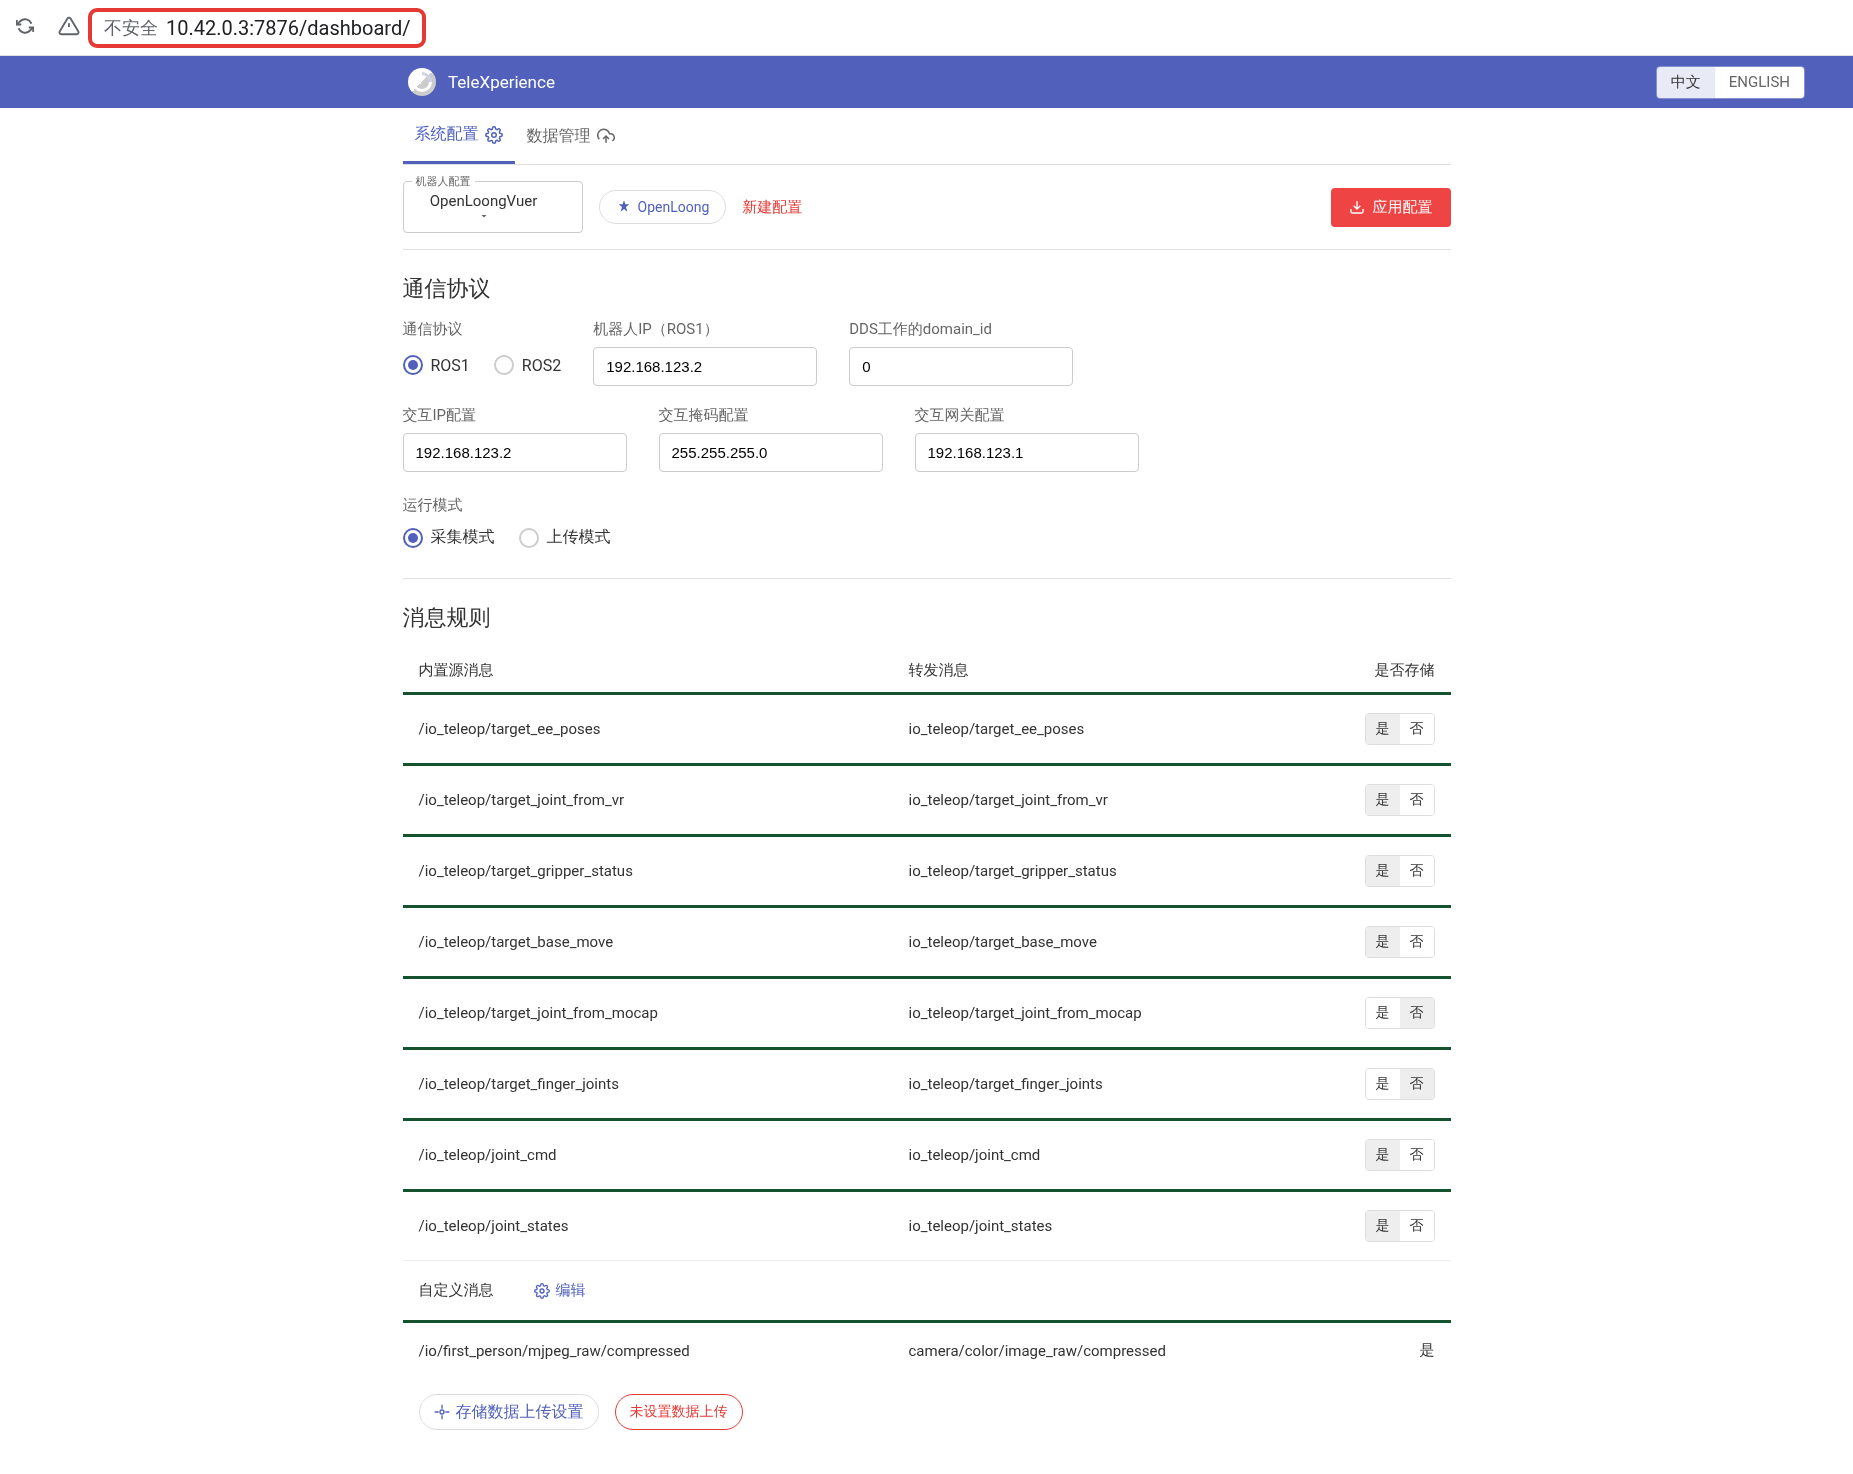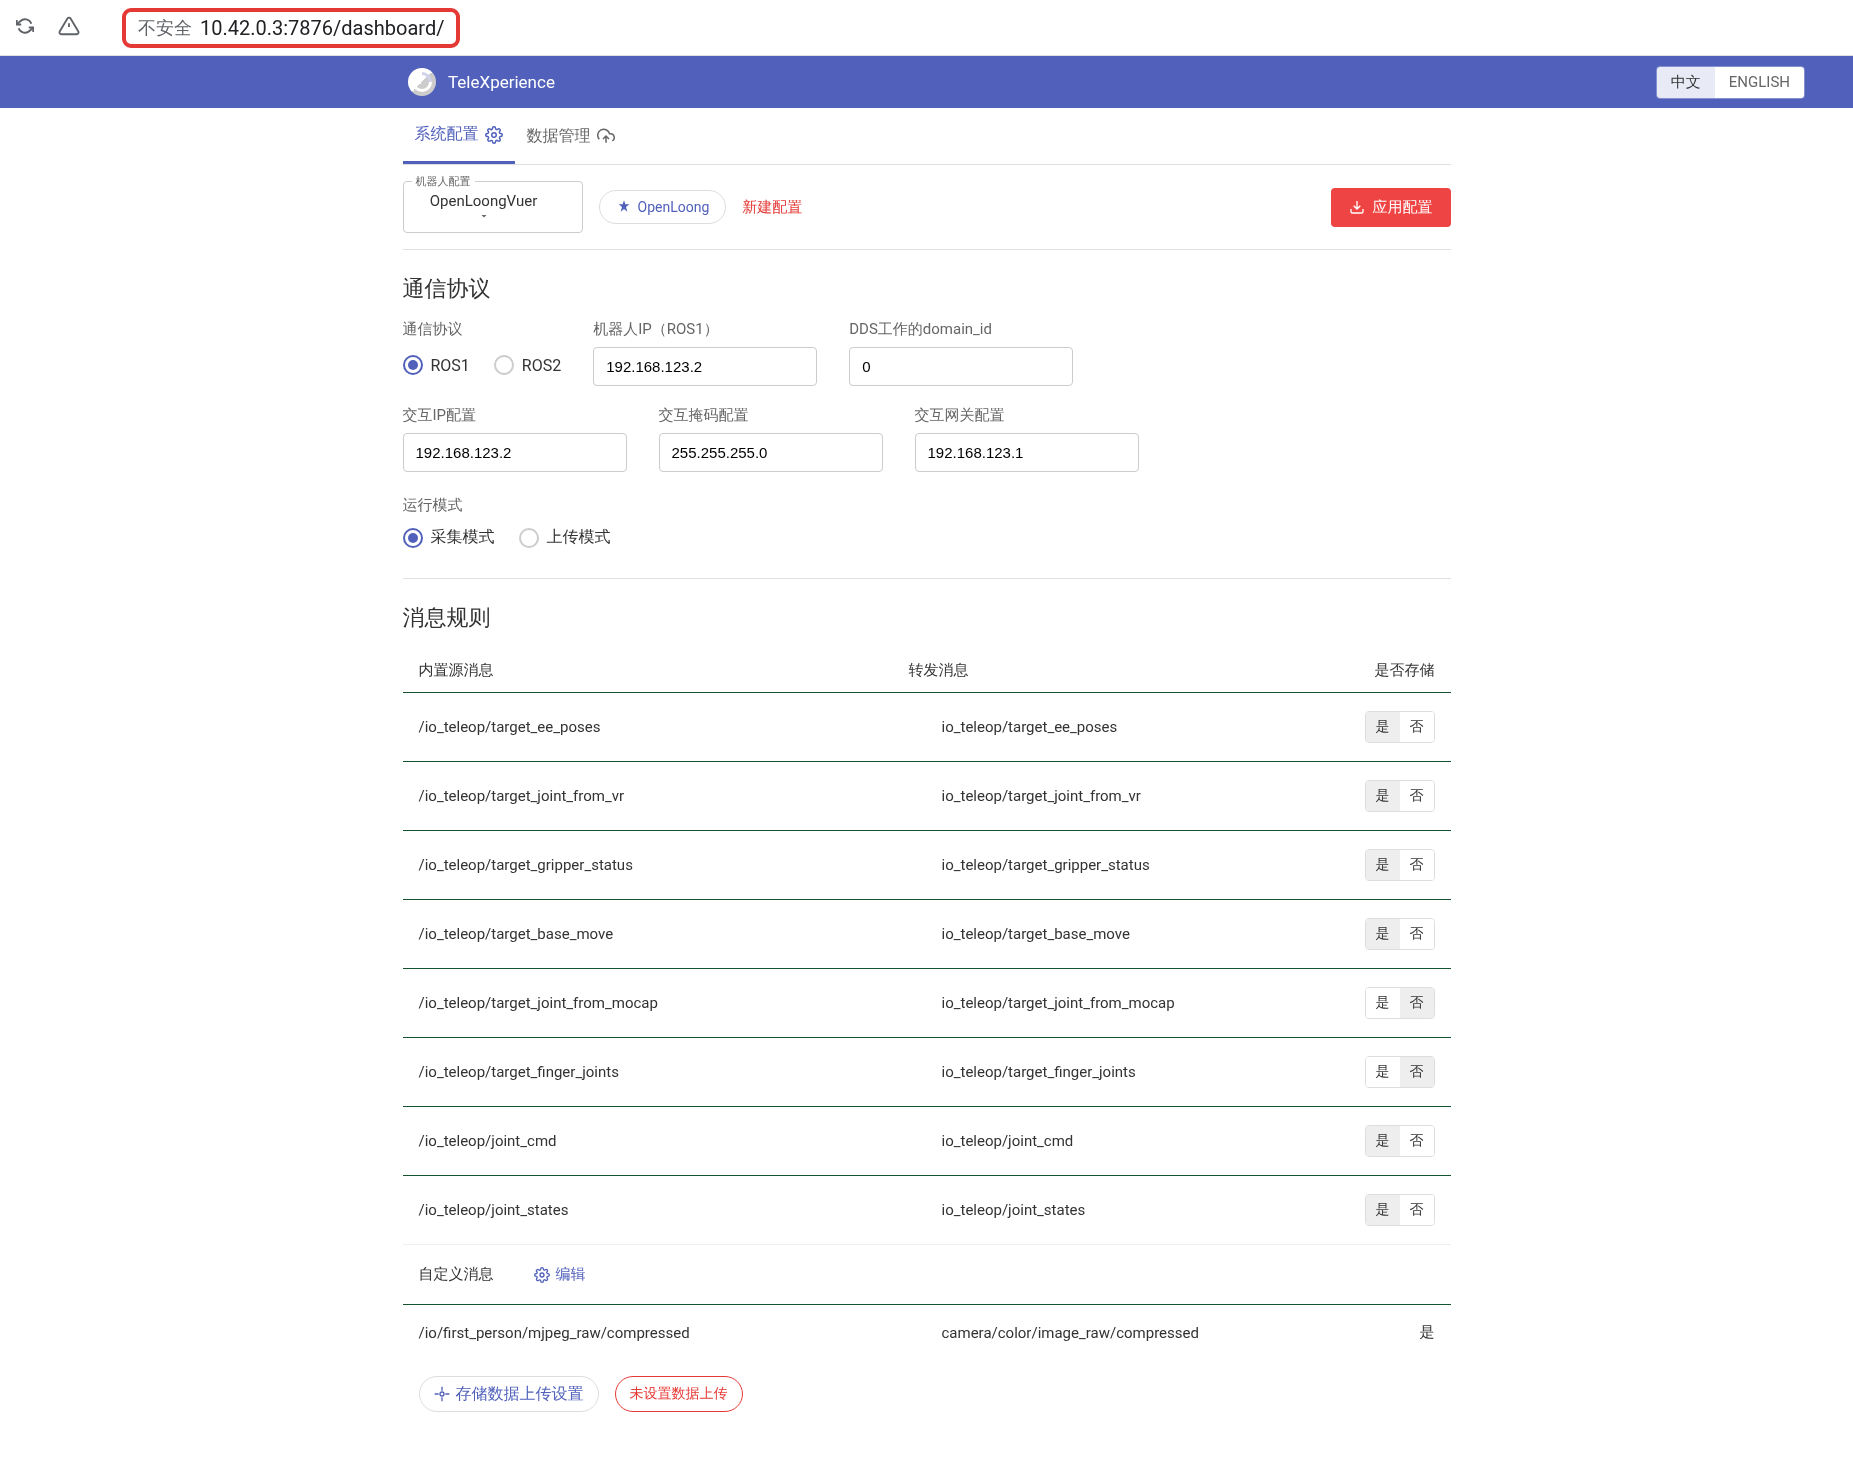--- a/index.html
+++ b/index.html
@@ -2,21 +2,21 @@
 <html><head>
   <meta charset="utf-8">
   <style>
     * { margin: 0; padding: 0; box-sizing: border-box; }
     body { font-family: -apple-system, BlinkMacSystemFont, "Segoe UI", Roboto, sans-serif; background: #fff; color: #333; }
     
     .browser-bar { display: flex; align-items: center; padding: 8px 16px; background: #fff; border-bottom: 1px solid #e0e0e0; height: 56px; }
     .reload-icon { margin-right: 24px; cursor: pointer; }
     .security-icon { margin-right: 8px; color: #5f6368; }
     .security-text { color: #5f6368; font-size: 18px; margin-right: 8px; }
-    .url-highlight { border: 4px solid #e53935; border-radius: 9px; padding: 4px 12px; display: inline-flex; align-items: center; margin-left: 34px; }
+    .url-highlight { border: 4px solid #e53935; border-radius: 9px; padding: 4px 12px; display: inline-flex; align-items: center; }
     .url-text { font-size: 20px; color: #202124; }
     
     .header { background: #5161bb; height: 52px; display: flex; align-items: center; padding: 0 48px; justify-content: space-between; }
     .header-left { display: flex; align-items: center; margin-left: 360px; }
     .logo { width: 28px; height: 28px; border-radius: 50%; background: linear-gradient(135deg, #fff 50%, #ccc 50%); margin-right: 12px; display: flex; align-items: center; justify-content: center; }
     .logo svg { width: 24px; height: 24px; }
     .brand { color: #fff; font-size: 17px; font-weight: 400; }
     .lang-toggle { display: flex; border: 1px solid rgba(255,255,255,0.3); border-radius: 4px; overflow: hidden; }
     .lang-btn { padding: 6px 14px; font-size: 15px; cursor: pointer; }
     .lang-btn.active { background: #e8eaf6; color: #333; }
@@ -47,21 +47,21 @@
     .radio-group { display: flex; gap: 24px; align-items: center; }
     .radio-item { display: flex; align-items: center; gap: 8px; cursor: pointer; }
     .radio-circle { width: 20px; height: 20px; border: 2px solid #ccc; border-radius: 50%; display: flex; align-items: center; justify-content: center; }
     .radio-circle.checked { border-color: #5161bb; }
     .radio-circle.checked::after { content: ''; width: 10px; height: 10px; background: #5161bb; border-radius: 50%; }
     .radio-label { font-size: 16px; color: #333; }
     
     .divider { border-bottom: 1px solid #e0e0e0; margin-top: 30px; }
     
     .table-header { display: flex; padding: 12px 16px; font-size: 15px; font-weight: 500; color: #333; }
-    .table-row { display: flex; padding: 18px 16px; border-top: 1px solid #14532d; font-size: 15px; color: #333; align-items: center; gap: 33px; }
+    .table-row { display: flex; padding: 18px 16px; border-top: 3px solid #14532d; font-size: 15px; color: #333; align-items: center; }
     .col-source { flex: 0 0 490px; }
     .col-forward { flex: 1; }
     .col-store { flex: 0 0 120px; display: flex; justify-content: flex-end; align-items: center; gap: 0; }
     
     .store-toggle { display: flex; border: 1px solid #ddd; border-radius: 4px; overflow: hidden; }
     .store-btn { padding: 6px 10px; font-size: 14px; cursor: pointer; background: #fff; color: #333; }
     .store-btn.active { background: #eee; }
     
     .custom-msg-row { display: flex; align-items: center; padding: 20px 16px; gap: 40px; border-top: 1px solid #eee; }
     .custom-label { font-size: 15px; color: #333; }

